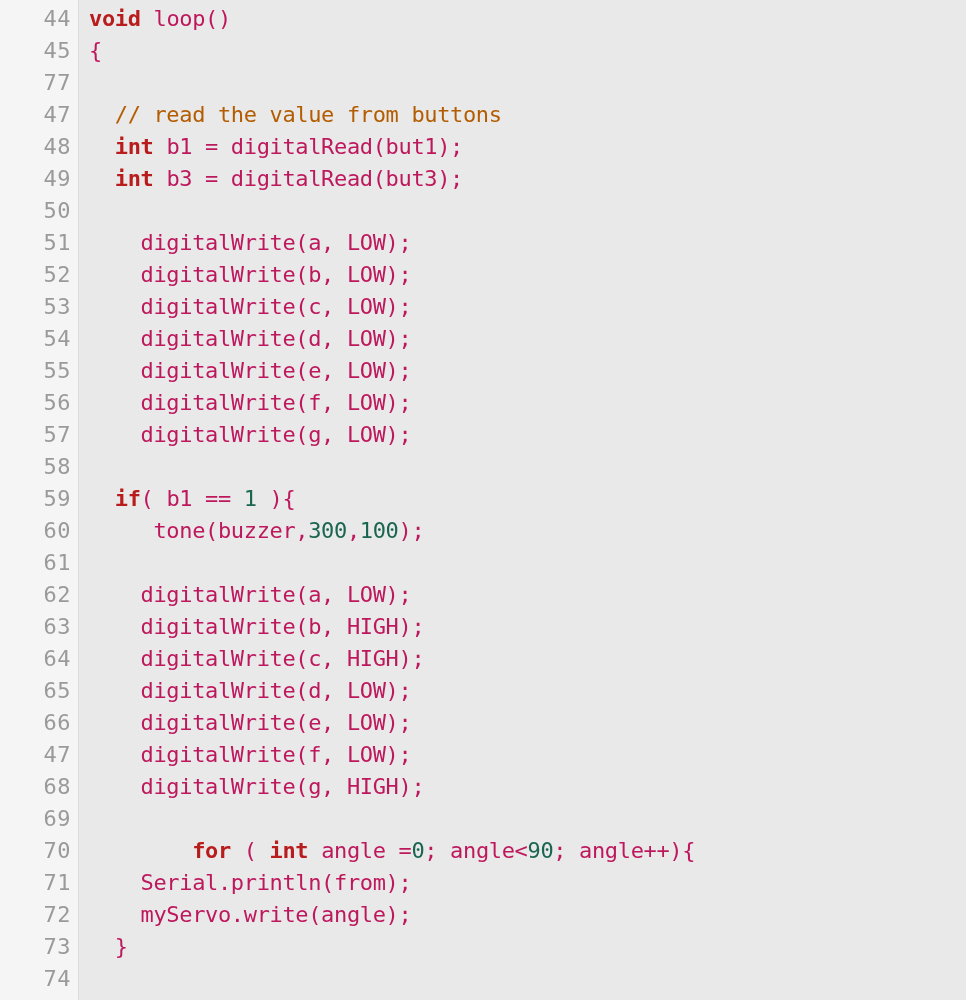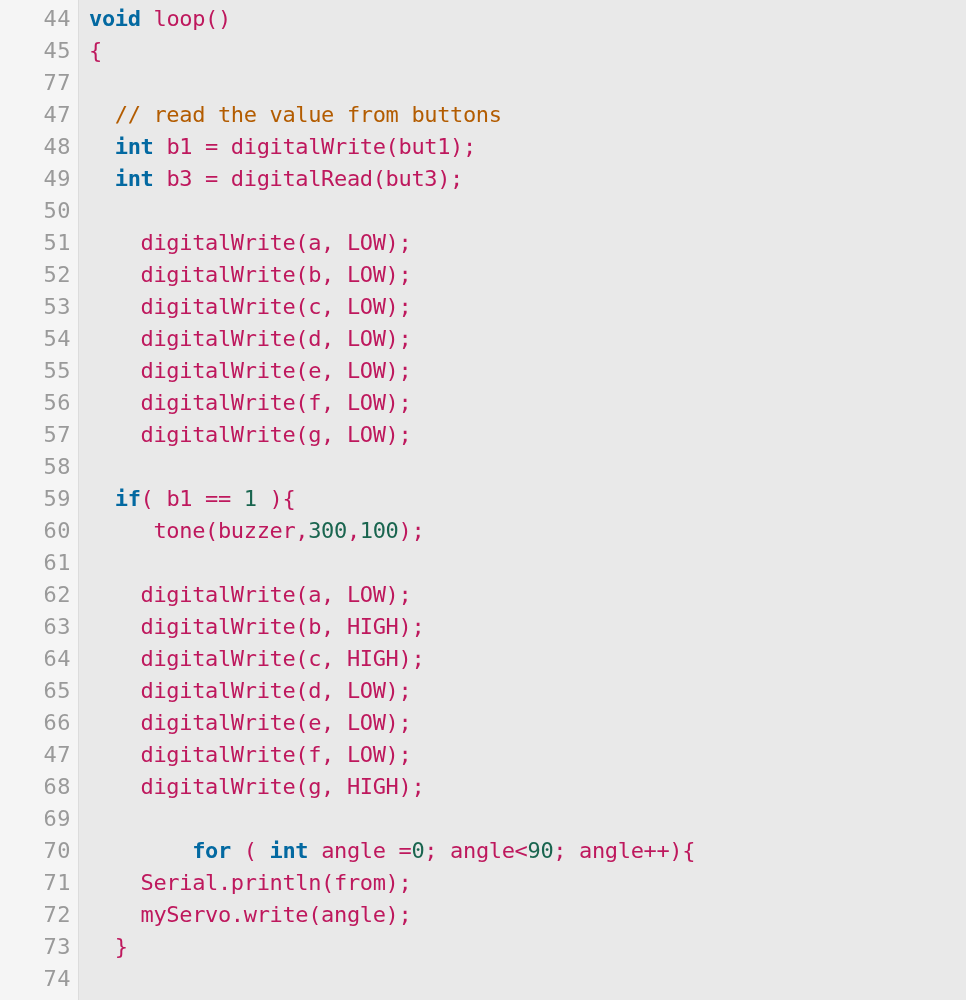--- a/index.html
+++ b/index.html
@@ -58,21 +58,21 @@
   .code-line {
     height: 32px;
     line-height: 32px;
     font-size: 22px;
     color: #1a1a1a;
     white-space: pre;
     font-family: "DejaVu Sans Mono", "Liberation Mono", monospace;
     letter-spacing: -0.35px;
   }
 
-  .tok-keyword { color: #0369a1; font-weight: bold; }
+  .tok-keyword { color: #b91c1c; font-weight: bold; }
   .tok-comment { color: #b35c00; }
   .tok-number  { color: #19654f; }
   .tok-plain   { color: #be185d; }
 </style>
 </head>
 <body>
 
 <div id="editor">
   <div id="gutter">
       <div class="gutter-line">44</div>
@@ -105,21 +105,21 @@
       <div class="gutter-line">71</div>
       <div class="gutter-line">72</div>
       <div class="gutter-line">73</div>
       <div class="gutter-line">74</div>
     </div>
   <div id="code-area">
       <div class="code-line"><span class="tok-keyword">void</span><span class="tok-plain"> loop()</span></div>
       <div class="code-line"><span class="tok-plain">{</span></div>
       <div class="code-line"><span class="tok-plain"></span></div>
       <div class="code-line"><span class="tok-comment">  // read the value from buttons</span></div>
-      <div class="code-line"><span class="tok-plain">  </span><span class="tok-keyword">int</span><span class="tok-plain"> b1 = digitalWrite(but1);</span></div>
+      <div class="code-line"><span class="tok-plain">  </span><span class="tok-keyword">int</span><span class="tok-plain"> b1 = digitalRead(but1);</span></div>
       <div class="code-line"><span class="tok-plain">  </span><span class="tok-keyword">int</span><span class="tok-plain"> b3 = digitalRead(but3);</span></div>
       <div class="code-line"><span class="tok-plain"></span></div>
       <div class="code-line"><span class="tok-plain">    digitalWrite(a, LOW);</span></div>
       <div class="code-line"><span class="tok-plain">    digitalWrite(b, LOW);</span></div>
       <div class="code-line"><span class="tok-plain">    digitalWrite(c, LOW);</span></div>
       <div class="code-line"><span class="tok-plain">    digitalWrite(d, LOW);</span></div>
       <div class="code-line"><span class="tok-plain">    digitalWrite(e, LOW);</span></div>
       <div class="code-line"><span class="tok-plain">    digitalWrite(f, LOW);</span></div>
       <div class="code-line"><span class="tok-plain">    digitalWrite(g, LOW);</span></div>
       <div class="code-line"><span class="tok-plain"></span></div>

